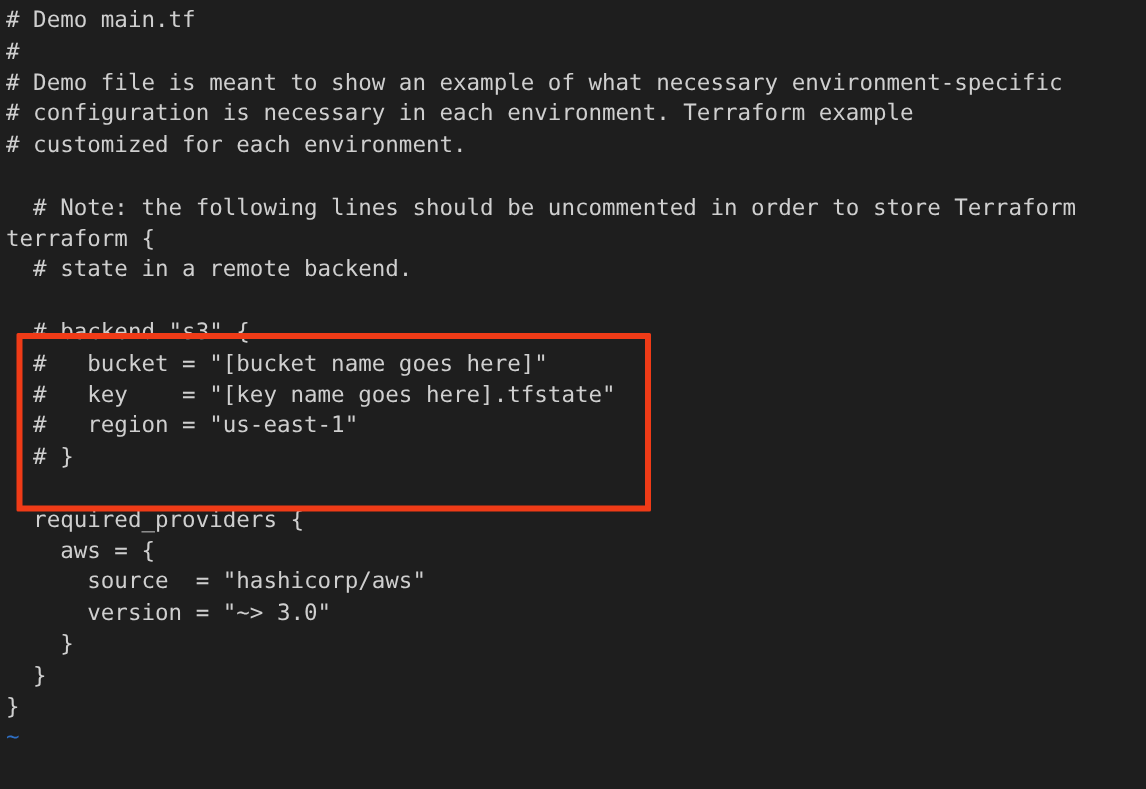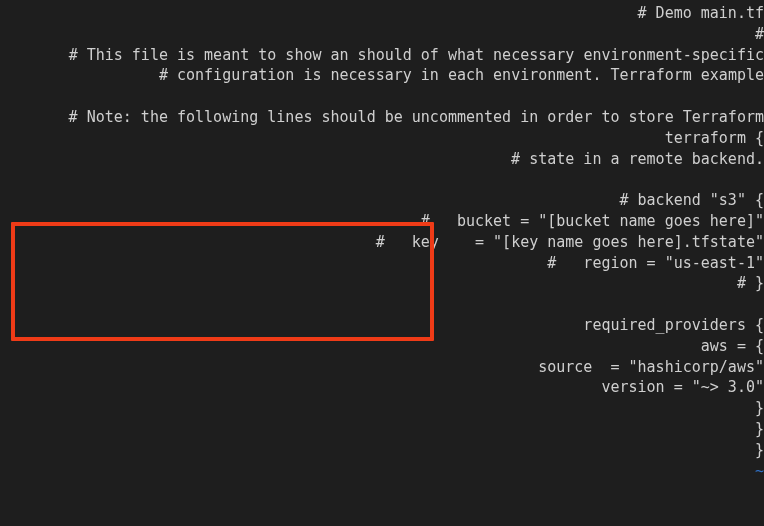--- a/index.html
+++ b/index.html
@@ -14,21 +14,20 @@
     font-family: "DejaVu Sans Mono", "Liberation Mono", monospace;
   }
 
   #editor {
     position: relative;
     width: 764px;
     height: 526px;
     background: #1e1e1e;
     box-sizing: border-box;
     padding: 3px 0 0 2px;
-    text-align: right;
   }
 
   .code-line {
     font-family: "DejaVu Sans Mono", "Liberation Mono", monospace;
     font-size: 15px;
     line-height: 20.8px;
     height: 20.8px;
     color: #cfcfcf;
     white-space: pre;
     letter-spacing: 0px;
@@ -59,22 +58,23 @@
   }
 </style>
 </head>
 <body>
 
 <div id="editor">
 
   <div id="code-area">
     <div class="code-line"># Demo main.tf</div>
     <div class="code-line">#</div>
-    <div class="code-line"># This file is meant to show an should of what necessary environment-specific</div>
+    <div class="code-line"># Demo file is meant to show an example of what necessary environment-specific</div>
     <div class="code-line"># configuration is necessary in each environment. Terraform example</div>
+    <div class="code-line"># customized for each environment.</div>
     <div class="code-line"></div>
     <div class="code-line">  # Note: the following lines should be uncommented in order to store Terraform</div>
     <div class="code-line">terraform {</div>
     <div class="code-line">  # state in a remote backend.</div>
     <div class="code-line"></div>
     <div class="code-line">  # backend "s3" {</div>
     <div class="code-line">  #   bucket = "[bucket name goes here]"</div>
     <div class="code-line">  #   key    = "[key name goes here].tfstate"</div>
     <div class="code-line">  #   region = "us-east-1"</div>
     <div class="code-line">  # }</div>

